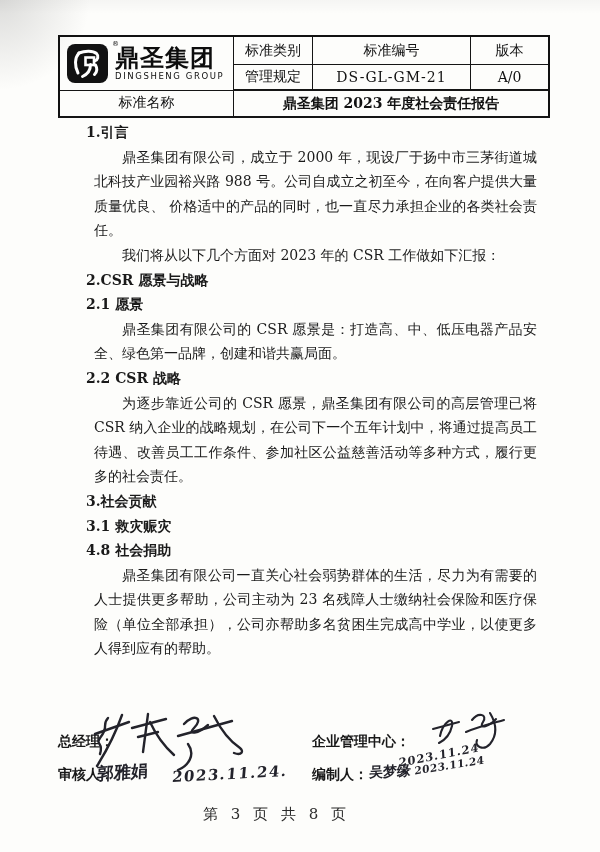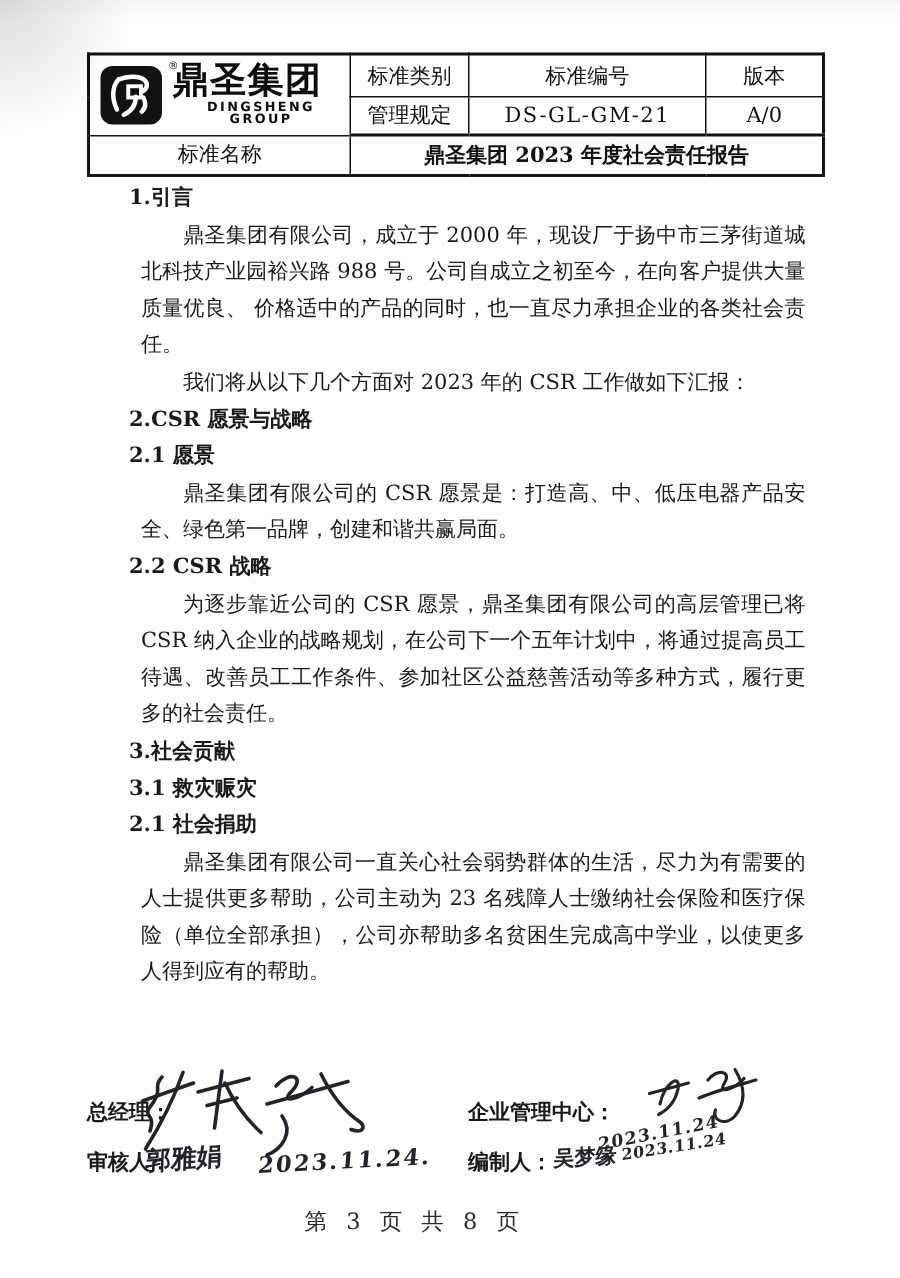--- a/index.html
+++ b/index.html
@@ -35,21 +35,21 @@
   .emblem{position:relative; width:44px; height:44px; flex:0 0 auto;}
   .reg-mark{position:absolute; top:-1px; left:46px; font-size:7px; color:#111;
     font-family:"DejaVu Sans",sans-serif;}
   .logo-text{display:flex; flex-direction:column; align-items:flex-start; line-height:1;}
   .logo-cn{
     font-family:Liberation Sans, sans-serif;
     font-weight:900; font-size:24px; letter-spacing:1px; color:#0d0d0d;
   }
   .logo-en{
     font-family:"DejaVu Sans","Liberation Sans",sans-serif;
-    font-weight:bold; font-size:8.5px; letter-spacing:1.6px; color:#0d0d0d; margin-top:2px;
+    font-weight:normal; font-size:8.5px; letter-spacing:1.6px; color:#0d0d0d; margin-top:2px;
   }
   
   .body-text{
     position:absolute; top:120px; left:58px; width:479px;
     font-size:14px; line-height:24.6px;
   }
   .body-text p{margin:0; text-indent:2em;}
   .body-text p.t{text-align:justify;margin-left:36px;}
   .body-text p.h{font-weight:bold;}
   
@@ -119,21 +119,21 @@
     <p class="h">1.引言</p>
     <p class="t">鼎圣集团有限公司，成立于 2000 年，现设厂于扬中市三茅街道城北科技产业园裕兴路 988 号。公司自成立之初至今，在向客户提供大量质量优良、 价格适中的产品的同时，也一直尽力承担企业的各类社会责任。</p>
     <p class="t">我们将从以下几个方面对 2023 年的 CSR 工作做如下汇报：</p>
     <p class="h">2.CSR 愿景与战略</p>
     <p class="h">2.1 愿景</p>
     <p class="t">鼎圣集团有限公司的 CSR 愿景是：打造高、中、低压电器产品安全、绿色第一品牌，创建和谐共赢局面。</p>
     <p class="h">2.2 CSR 战略</p>
     <p class="t">为逐步靠近公司的 CSR 愿景，鼎圣集团有限公司的高层管理已将 CSR 纳入企业的战略规划，在公司下一个五年计划中，将通过提高员工待遇、改善员工工作条件、参加社区公益慈善活动等多种方式，履行更多的社会责任。</p>
     <p class="h">3.社会贡献</p>
     <p class="h">3.1 救灾赈灾</p>
-    <p class="h">2.1 社会捐助</p>
+    <p class="h">4.8 社会捐助</p>
     <p class="t">鼎圣集团有限公司一直关心社会弱势群体的生活，尽力为有需要的人士提供更多帮助，公司主动为 23 名残障人士缴纳社会保险和医疗保险（单位全部承担），公司亦帮助多名贫困生完成高中学业，以使更多人得到应有的帮助。</p>
   </div>
 
   <div class="sig-area">
 
     <span class="sig-label" style="left:58px; top:733px;">总经理：</span>
 
     <svg class="sig-svg" style="left:92px; top:708px;" width="156" height="70" viewBox="0 0 156 70">
       <g fill="none" stroke="#23232b" stroke-width="2.4" stroke-linecap="round">
         <path d="M16 10 C9 18 18 17 8 30 C3 37 12 34 8 46"></path>

